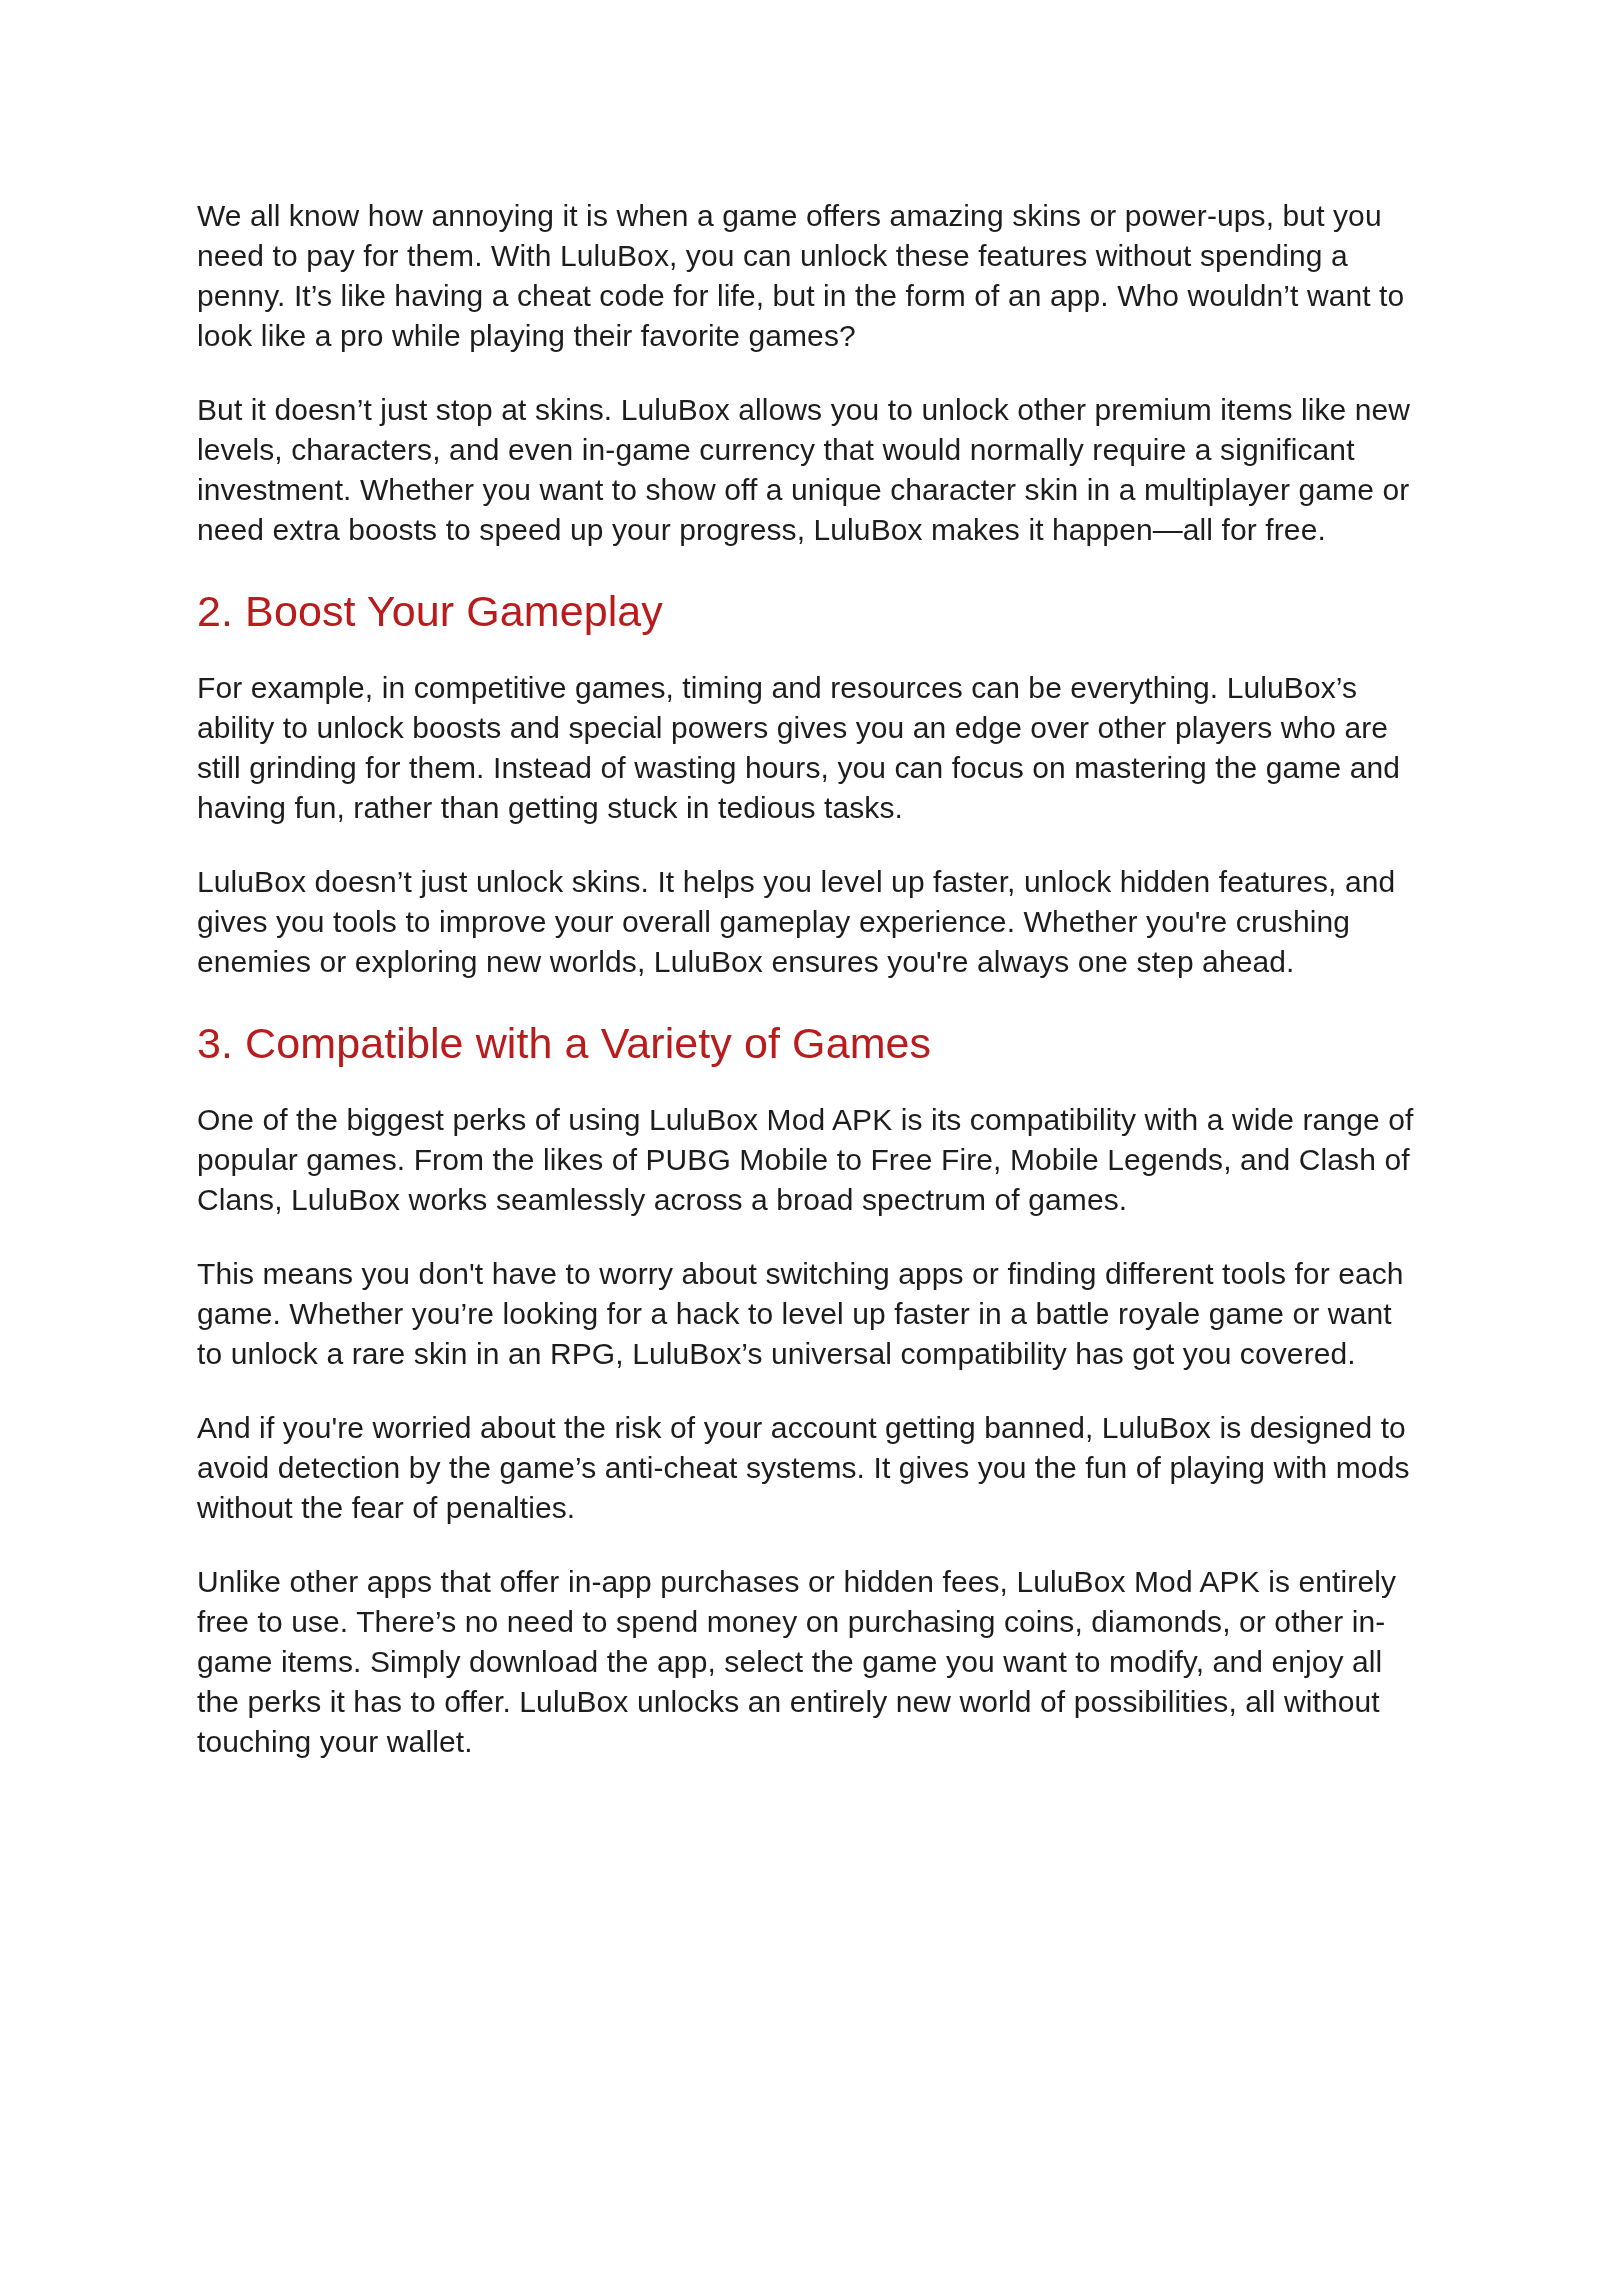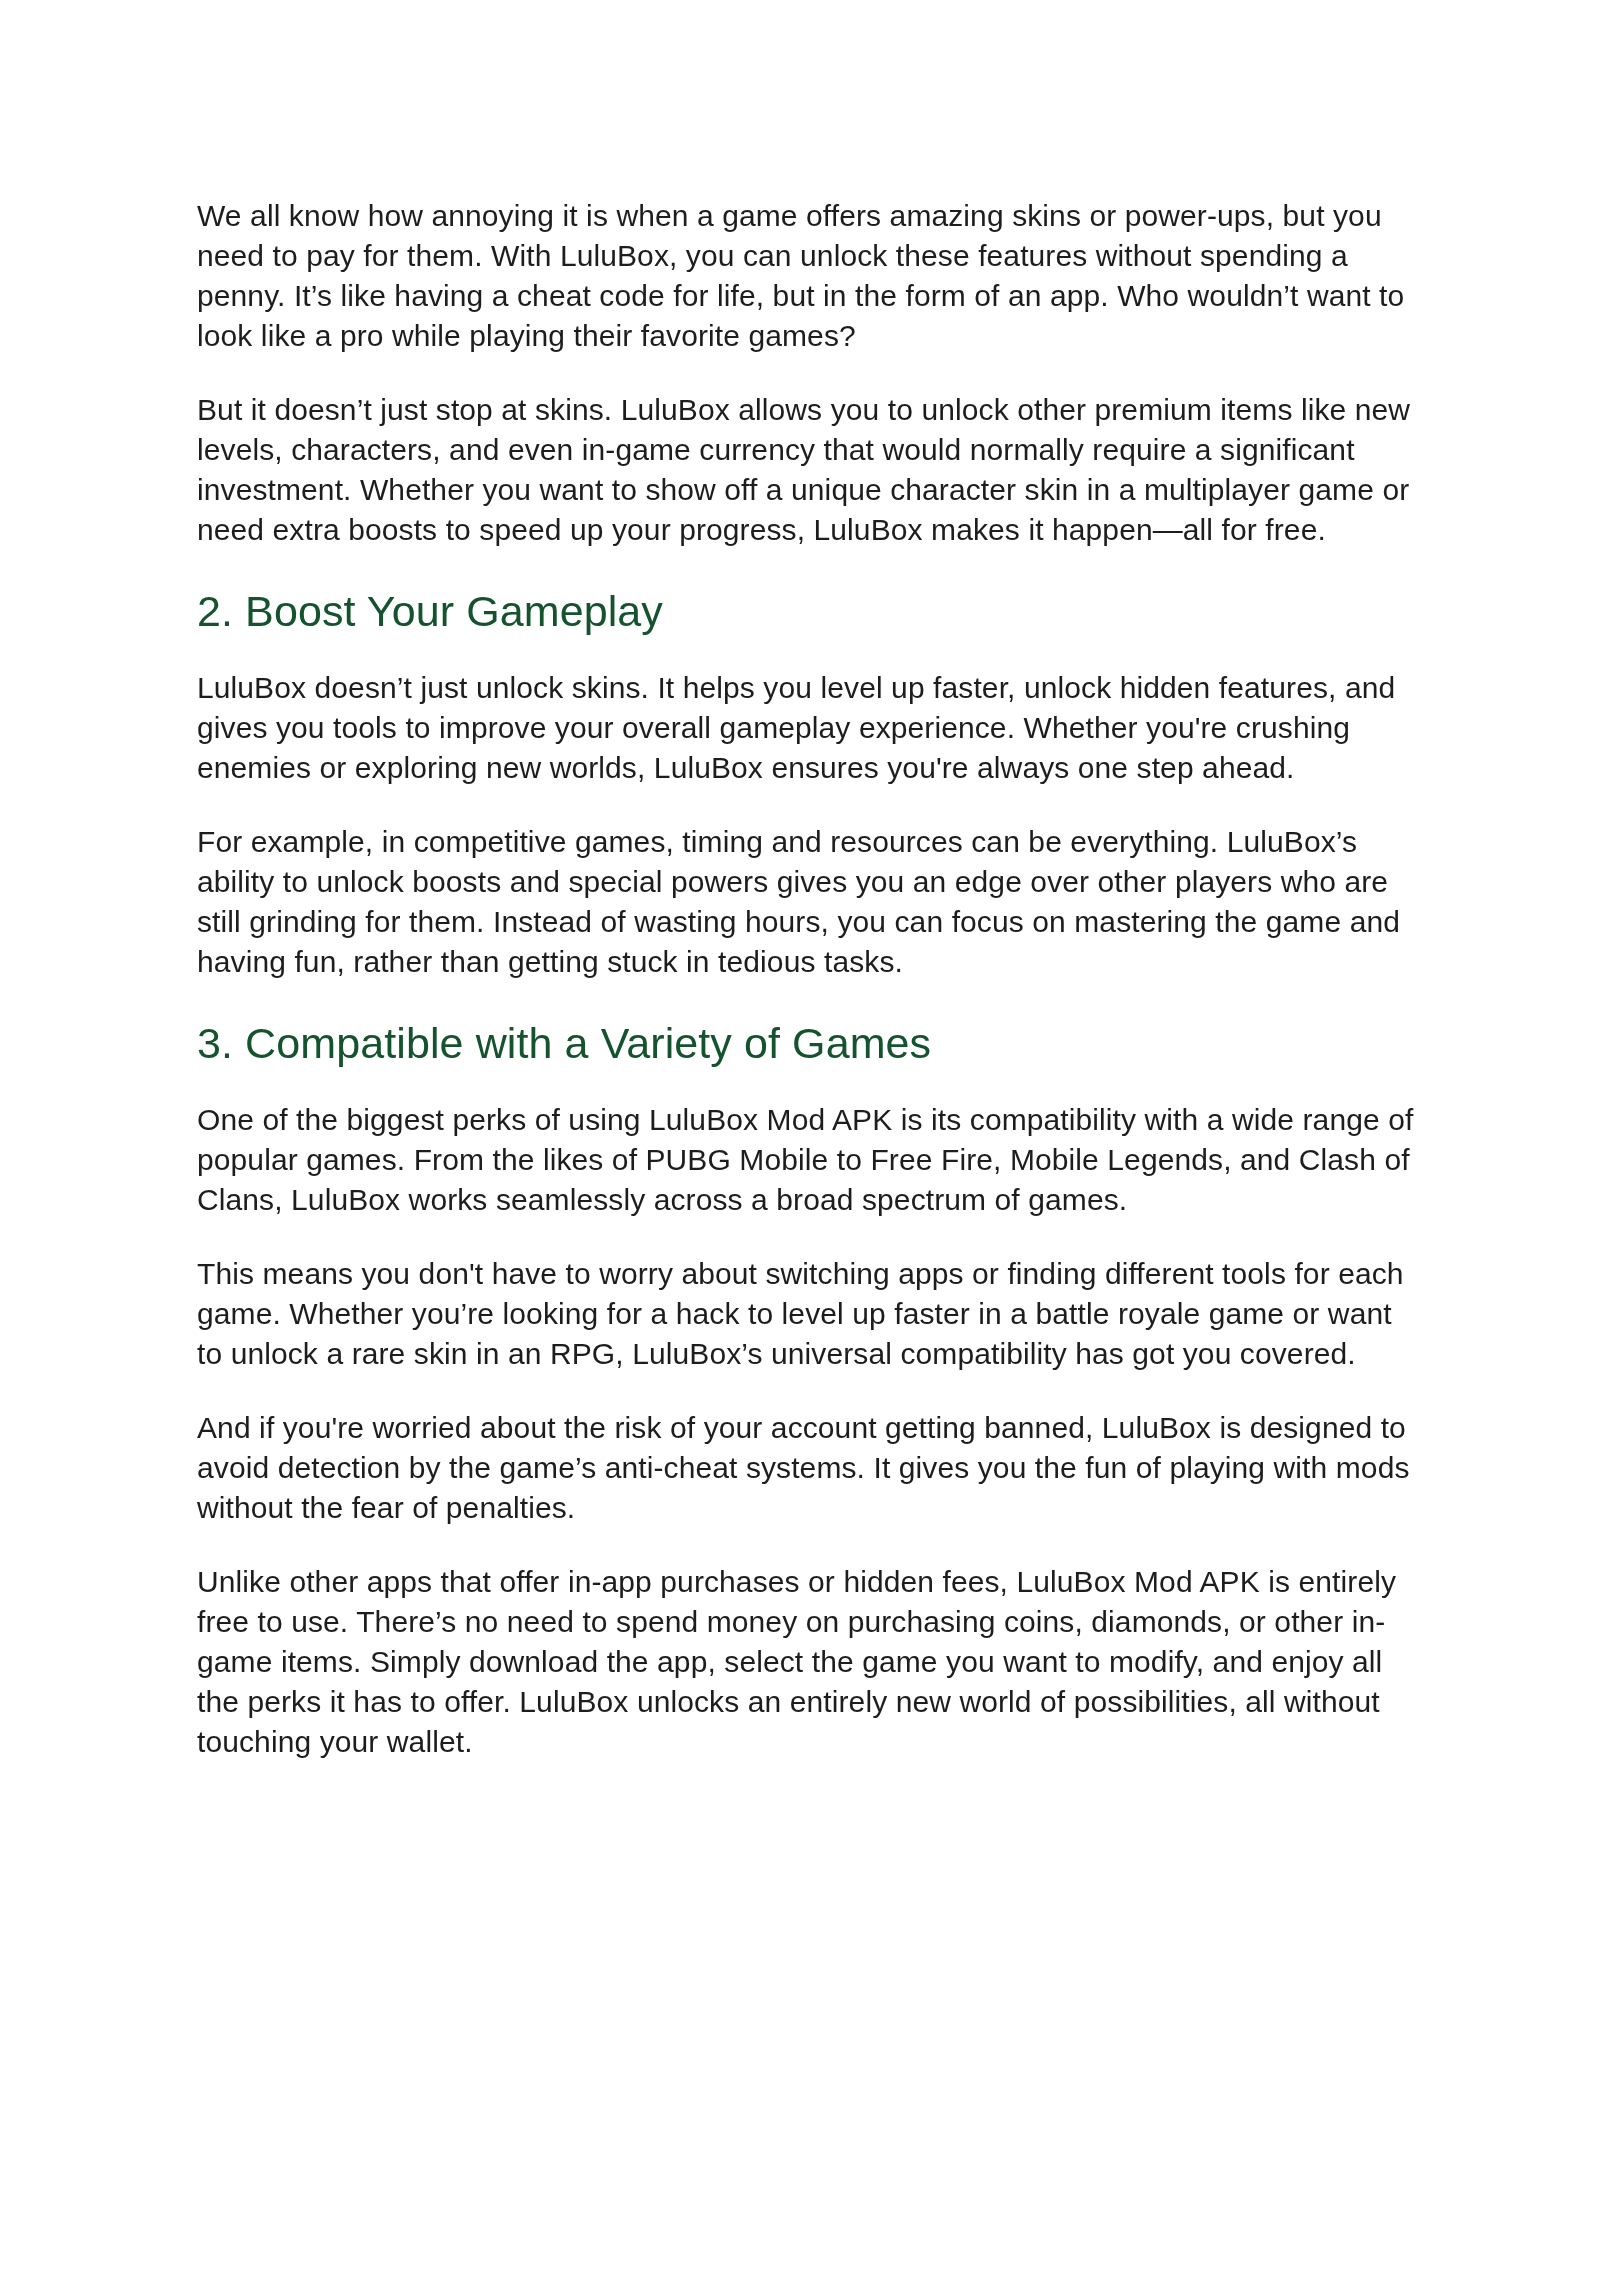--- a/index.html
+++ b/index.html
@@ -25,38 +25,38 @@
     font-size: 30px;
     line-height: 40px;
     color: #1d1d1d;
     letter-spacing: 0.1px;
   }
   .doc-body h2 {
     margin: 28px 0 30px 0;
     font-size: 43px;
     line-height: 54px;
     font-weight: 400;
-    color: #14532d;
+    color: #b91c1c;
     letter-spacing: 0.1px;
   }
   .doc-body strong {
     font-weight: 400;
     color: inherit;
   }
 </style>
 </head>
 <body>
 
 <div class="page">
   <div class="doc-body" id="doc-body">
       <p><span>We all know how annoying it is when a game offers amazing skins or power-ups, but you need to pay for them. With LuluBox, you can unlock these features without spending a penny. It’s like having a cheat code for life, but in the form of an app. Who wouldn’t want to look like a pro while playing their favorite games?</span></p>
       <p><span>But it doesn’t just stop at skins. LuluBox allows you to unlock other premium items like new levels, characters, and even in-game currency that would normally require a significant investment. Whether you want to show off a unique character skin in a multiplayer game or need extra boosts to speed up your progress, LuluBox makes it happen—all for free.</span></p>
       <h2>2. Boost Your Gameplay</h2>
+      <p><span>For example, in competitive games, timing and resources can be everything. LuluBox’s ability to unlock boosts and special powers gives you an edge over other players who are still grinding for them. Instead of wasting hours, you can focus on mastering the game and having fun, rather than getting stuck in tedious tasks.</span></p>
       <p><span>LuluBox doesn’t just unlock skins. It helps you level up faster, unlock hidden features, and gives you tools to improve your overall gameplay experience. Whether you're crushing enemies or exploring new worlds, LuluBox ensures you're always one step ahead.</span></p>
-      <p><span>For example, in competitive games, timing and resources can be everything. LuluBox’s ability to unlock boosts and special powers gives you an edge over other players who are still grinding for them. Instead of wasting hours, you can focus on mastering the game and having fun, rather than getting stuck in tedious tasks.</span></p>
       <h2>3. Compatible with a Variety of Games</h2>
       <p><span>One of the biggest perks of using LuluBox Mod APK is its compatibility with a wide range of popular games. From the likes of </span><strong>PUBG Mobile</strong><span> to </span><strong>Free Fire</strong><span>, </span><strong>Mobile Legends</strong><span>, and </span><strong>Clash of Clans</strong><span>, LuluBox works seamlessly across a broad spectrum of games.</span></p>
       <p><span>This means you don't have to worry about switching apps or finding different tools for each game. Whether you’re looking for a hack to level up faster in a battle royale game or want to unlock a rare skin in an RPG, LuluBox’s universal compatibility has got you covered.</span></p>
       <p><span>And if you're worried about the risk of your account getting banned, LuluBox is designed to avoid detection by the game’s anti-cheat systems. It gives you the fun of playing with mods without the fear of penalties.</span></p>
       <p><span>Unlike other apps that offer in-app purchases or hidden fees, LuluBox Mod APK is entirely free to use. There’s no need to spend money on purchasing coins, diamonds, or other in-game items. Simply download the app, select the game you want to modify, and enjoy all the perks it has to offer. LuluBox unlocks an entirely new world of possibilities, all without touching your wallet.</span></p>
     </div>
 </div>
 
 
 </body></html>

